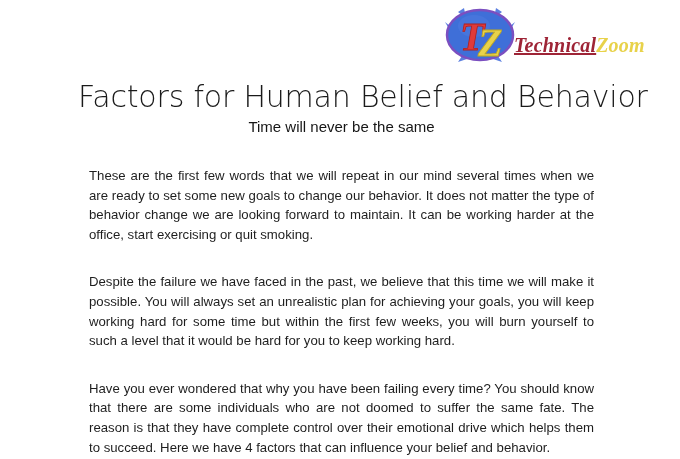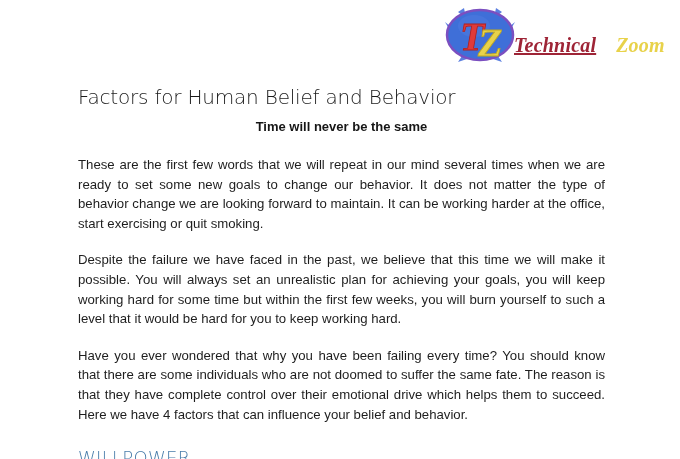--- a/index.html
+++ b/index.html
@@ -44,55 +44,55 @@
     left: 78px;
     top: 32px;
     white-space: nowrap;
     font-family: "Liberation Serif", serif;
     font-style: italic;
     font-weight: bold;
     font-size: 20px;
     letter-spacing: 0.2px;
   }
   .logo-text .w1 { color: #9e2436; text-decoration: underline; }
-  .logo-text .w2 { color: #e8d24a; margin-left: 20px; }
+  .logo-text .w2 { color: #e8d24a; margin-left: 0; }
 
   
   .doc {
     position: absolute;
     left: 78px;
     top: 80px;
     width: 527px;
   }
   .doc-title {
     font-family: "DejaVu Sans", sans-serif;
     font-weight: 300;
-    font-size: 20px;
+    font-size: 30px;
     line-height: 34px;
     color: #1a1a1a;
     margin: 0;
     letter-spacing: -0.2px;
     white-space: nowrap;
   }
   .doc-subtitle {
     font-family: "Liberation Sans", sans-serif;
-    font-weight: bold;
-    font-size: 13px;
+    font-weight: normal;
+    font-size: 15px;
     line-height: 18px;
     color: #161616;
     text-align: center;
     margin: 4px 0 0 0;
   }
   .para {
     font-family: "Liberation Sans", sans-serif;
     font-size: 13.2px;
     line-height: 19.6px;
     color: #1e1e1e;
     text-align: justify;
-    margin: 0;
+    margin: 11px;
     padding-top: 17px;
   }
   .para.first { padding-top: 19px; }
 
   .section-head {
     font-family: "DejaVu Sans", sans-serif;
     font-weight: 300;
     font-size: 18px;
     line-height: 24px;
     color: #4a7eab;

